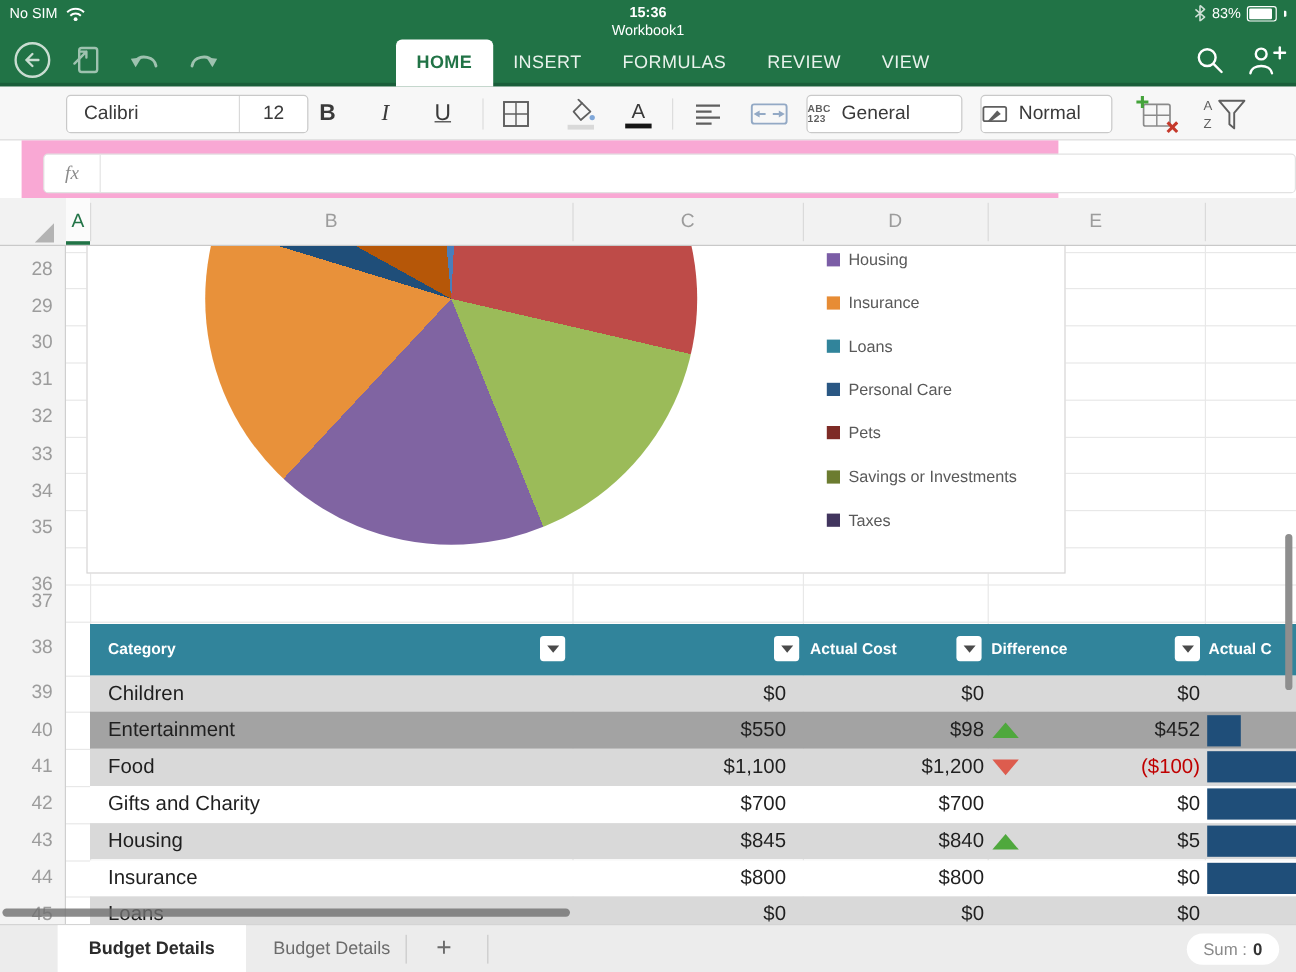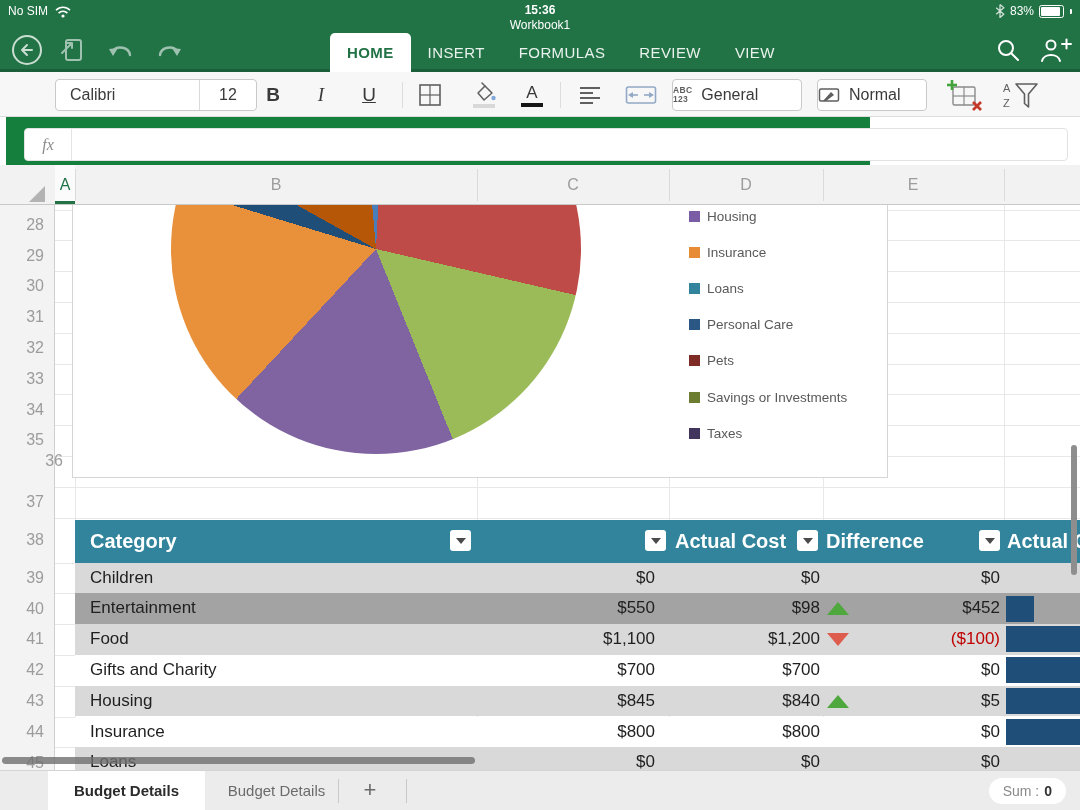--- a/index.html
+++ b/index.html
@@ -32,21 +32,21 @@
   #font-name{padding-left:14px;font-size:16px;color:#3A3A3A;flex:1;}
   #font-size{width:56px;text-align:center;font-size:16px;color:#3A3A3A;border-left:1px solid #D9D9D9;align-self:stretch;line-height:30px;}
   .tb-btn{position:absolute;top:7px;width:32px;height:32px;display:flex;align-items:center;justify-content:center;font-size:19px;color:#3A3A3A;}
   .tb-sep{position:absolute;top:10px;width:1px;height:26px;background:#DDDDDD;}
   .under-icon{display:flex;flex-direction:column;align-items:center;gap:2px;}
   .swatch{width:22px;height:4px;}
   .fmt-btn{font-size:16px;color:#3A3A3A;gap:9px;padding:0 0;}
   .mini-stack{font-size:8.5px;line-height:1.1;color:#5F5F5F;font-weight:bold;letter-spacing:.3px;text-align:left;}
 
   
-  #fbar-strip{position:absolute;left:6px;top:117px;width:864px;height:48px;background:#15803d;}
+  #fbar-strip{position:absolute;left:18px;top:117px;width:864px;height:48px;background:#f9a8d4;}
   #fbar{position:absolute;left:18px;top:11px;width:1044px;height:33px;background:#fff;border:1px solid #E2E2E2;border-radius:4px;box-sizing:border-box;display:flex;align-items:center;}
   #fx{width:46px;text-align:center;font-family:"Liberation Serif",serif;font-style:italic;font-size:16px;color:#8A8A8A;border-right:1px solid #E4E4E4;align-self:stretch;line-height:31px;}
   #fbar-input{padding-left:12px;font-size:16px;color:#BFBFBF;flex:1;}
 
   
   #col-header{position:absolute;left:0;top:165px;width:1080px;height:40px;background:#F2F2F2;border-bottom:1px solid #C9C9C9;box-sizing:border-box;}
   .col-letter{position:absolute;top:0;height:40px;line-height:40px;font-size:16px;color:#9C9C9C;transform:translateX(-50%);}
   .col-letter.selected{color:#217346;}
   .col-tick{position:absolute;top:4px;height:32px;width:1px;background:#DADADA;}
   #a-cell-bg{position:absolute;left:55px;top:0;width:20px;height:39px;background:#FBFBFB;}
@@ -59,21 +59,21 @@
   #row-gutter{position:absolute;left:0;top:0;width:55px;height:565px;background:#F3F3F3;border-right:1px solid #CFCFCF;box-sizing:border-box;z-index:4;}
   .row-num{position:absolute;left:0;width:44px;text-align:right;font-size:16px;color:#9C9C9C;display:flex;align-items:center;justify-content:flex-end;}
 
   #chart-box{position:absolute;left:72px;top:-185px;width:816px;height:458px;background:#fff;border:1px solid #D6D4D4;box-sizing:border-box;z-index:2;}
   #pie{position:absolute;left:98px;top:23px;width:410px;height:410px;border-radius:50%;}
   .legend-item{position:absolute;left:616px;height:16px;display:flex;align-items:center;gap:7px;}
   .legend-swatch{width:11px;height:11px;flex:none;}
   .legend-label{font-size:13.5px;color:#595959;white-space:nowrap;}
 
   #table-header{position:absolute;left:75px;top:315px;width:1005px;height:42.5px;background:#31849B;z-index:3;}
-  .th-label{position:absolute;top:0;height:42.5px;line-height:42.5px;color:#fff;font-weight:bold;font-size:20px;white-space:nowrap;}
+  .th-label{position:absolute;top:0;height:42.5px;line-height:42.5px;color:#fff;font-weight:bold;font-size:13px;white-space:nowrap;}
   .th-drop{position:absolute;top:10px;width:21px;height:21px;background:#fff;border-radius:3px;display:flex;align-items:center;justify-content:center;}
   .th-drop:after{content:"";width:0;height:0;border-left:5px solid transparent;border-right:5px solid transparent;border-top:6px solid #4A4A4A;}
   .t-row{position:absolute;left:75px;width:1005px;height:30.8px;z-index:3;}
   .t-row .cat{position:absolute;left:15px;top:0;height:30.8px;line-height:30.8px;font-size:17px;color:#1F1F1F;}
   .t-val{position:absolute;top:0;height:30.8px;line-height:30.8px;font-size:17px;color:#1F1F1F;text-align:right;width:150px;}
   .t-val.neg{color:#C00000;}
   .tri{position:absolute;top:9px;width:0;height:0;}
   .tri.up{border-left:11px solid transparent;border-right:11px solid transparent;border-bottom:13px solid #4FA83D;}
   .tri.down{border-left:11px solid transparent;border-right:11px solid transparent;border-top:13px solid #DD5C4E;}
   .databar{position:absolute;top:2.4px;height:26px;background:#1F4E79;}
@@ -406,21 +406,21 @@
 
     <div id="row-gutter">
         <div class="row-num" style="top: 4.5px; height: 30.8px;">28</div>
         <div class="row-num" style="top: 35.3px; height: 30.8px;">29</div>
         <div class="row-num" style="top: 66.1px; height: 30.8px;">30</div>
         <div class="row-num" style="top: 96.9px; height: 30.8px;">31</div>
         <div class="row-num" style="top: 127.7px; height: 30.8px;">32</div>
         <div class="row-num" style="top: 158.5px; height: 30.8px;">33</div>
         <div class="row-num" style="top: 189.3px; height: 30.8px;">34</div>
         <div class="row-num" style="top: 220.1px; height: 30.8px;">35</div>
-        <div class="row-num" style="top: 241px; height: 30.8px; padding-left: 19px;">36</div>
+        <div class="row-num" style="top: 268px; height: 30.8px;">36</div>
         <div class="row-num" style="top: 281.7px; height: 30.8px;">37</div>
         <div class="row-num" style="top: 312.5px; height: 45px;">38</div>
         <div class="row-num" style="top: 357.5px; height: 30.8px;">39</div>
         <div class="row-num" style="top: 388.3px; height: 30.8px;">40</div>
         <div class="row-num" style="top: 419.1px; height: 30.8px;">41</div>
         <div class="row-num" style="top: 449.9px; height: 30.8px;">42</div>
         <div class="row-num" style="top: 480.7px; height: 30.8px;">43</div>
         <div class="row-num" style="top: 511.5px; height: 30.8px;">44</div>
         <div class="row-num" style="top: 542.3px; height: 30.8px;">45</div>
       </div>

